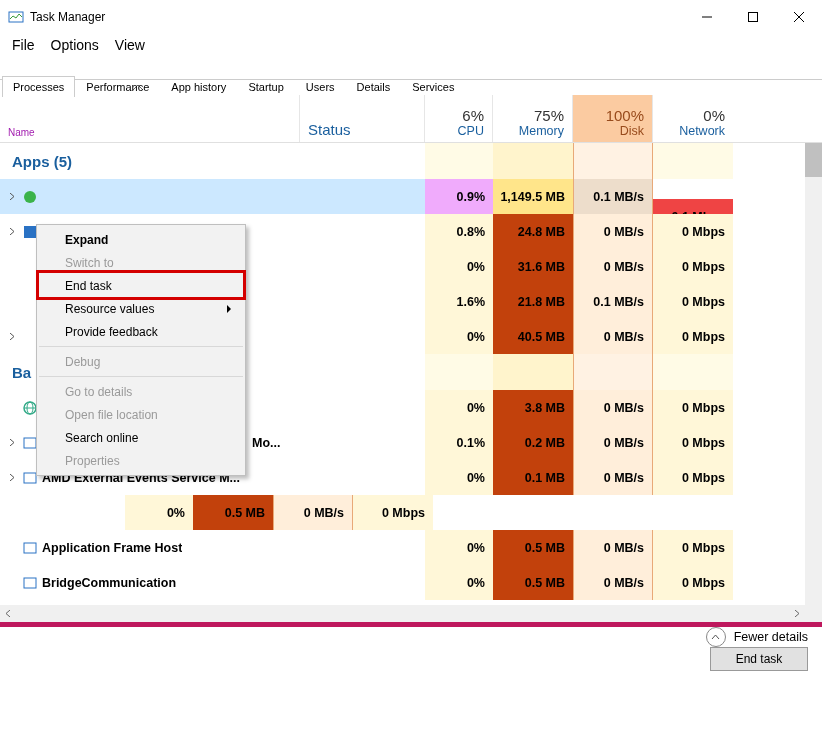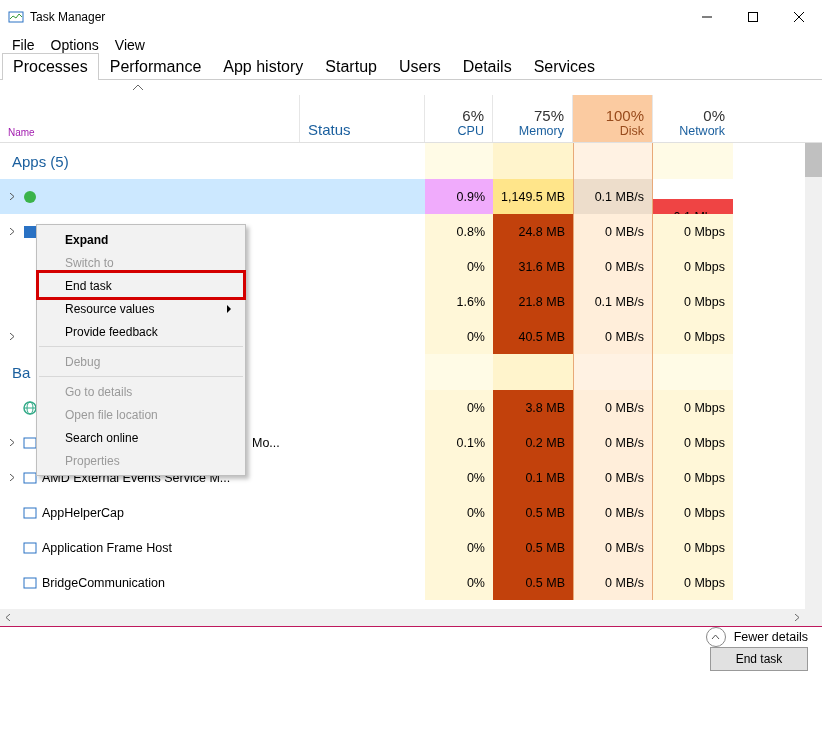--- a/index.html
+++ b/index.html
@@ -13,21 +13,21 @@
   .winbtns { display:flex; }
   .winbtn { width:46px; height:32px; display:flex; align-items:center; justify-content:center; }
   .winbtn svg { width:10px; height:10px; }
 
   
   .menubar { height:22px; display:flex; align-items:center; padding:0 4px; }
   .menubar .menuitem { padding:2px 8px; font-size:14px; }
 
   
   .tabs { display:flex; align-items:flex-end; padding-left:2px; border-bottom:1px solid #ccc; height:24px; }
-  .tab { padding:4px 10px; font-size:16px; border:1px solid transparent; border-bottom:none; position:relative; top:1px; }
+  .tab { padding:4px 10px; font-size:11px; border:1px solid transparent; border-bottom:none; position:relative; top:18px; }
   .tab.active { border-color:#ccc; background:#fff; }
 
   
   .sortchevron { height:15px; display:flex; justify-content:center; align-items:center; color:#555; }
   .sortchevron svg { width:10px; height:5px; }
 
   .colhead { display:flex; border-bottom:1px solid #e0e0e0; height:48px; }
   .colhead .th { border-right:1px solid #e6e6e6; padding:4px 8px; display:flex; flex-direction:column; justify-content:flex-end; }
   .th-name { flex:0 0 300px; color:#a21caf; font-size:10px; }
   .th-status { flex:0 0 125px; color:#1a5f9e; font-size:15px; }
@@ -35,21 +35,21 @@
   .th-num .pct { font-size:15px; color:#333; }
   .th-num .lbl { font-size:12.5px; color:#1a5f9e; }
   .th-cpu    { flex:0 0 68px; }
   .th-mem    { flex:0 0 80px; }
   .th-disk   { flex:0 0 80px; background:#fbcba1; }
   .th-disk .pct { color:#984b1c; }
   .th-disk .lbl { color:#984b1c; }
   .th-net    { flex:0 0 80px; }
 
   
-  .grid { position:relative; height:484px; overflow:hidden; border-bottom:1px solid #be185d;}
+  .grid { position:relative; height:484px; overflow:hidden; border-bottom:5px solid #be185d;font-weight:bold;}
   .scrollv { position:absolute; right:0; top:0; width:17px; height:100%; background:#f0f0f0; display:flex; flex-direction:column; }
   .scrollv .thumb { background:#c0c0c0; }
   .scrollh { position:absolute; left:0; bottom:0; right:17px; height:17px; background:#f0f0f0; display:flex;}
   .scrollh .arrow { width:17px; display:flex; align-items:center; justify-content:center;}
 
   .rows { margin-right:17px; }
 
   .grouphdr { height:36px; display:flex; align-items:center; padding-left:12px; font-size:15px; color:#1a5f9e; }
 
   .row { height:35px; display:flex; align-items:stretch; position:relative; }
@@ -339,29 +339,20 @@
           <span class="procname">AMD External Events Service M...</span>
         </div>
       <div class="cell c-status"></div>
       <div class="cell c-num c-cpu">0%</div>
       <div class="cell c-num c-mem">0.1 MB</div>
       <div class="cell c-num c-disk">0 MB/s</div>
       <div class="cell c-num c-net">0 Mbps</div>
     </div>
 
     <div class="row">
-      <div class="cell c-name">
-          <span class="expander" style="width:14px"></span>
-          <span class="procicon">
-            <svg viewBox="0 0 16 16">
-              <rect x="2" y="3" width="12" height="10" fill="#fff" stroke="#2a72c4"></rect>
-            </svg>
-          </span>
-          <span class="procname">AppHelperCap</span>
-        </div>
       <div class="cell c-status"></div>
       <div class="cell c-num c-cpu">0%</div>
       <div class="cell c-num c-mem">0.5 MB</div>
       <div class="cell c-num c-disk">0 MB/s</div>
       <div class="cell c-num c-net">0 Mbps</div>
     </div>
 
     <div class="row">
       <div class="cell c-name">
           <span class="expander" style="width:14px"></span>

